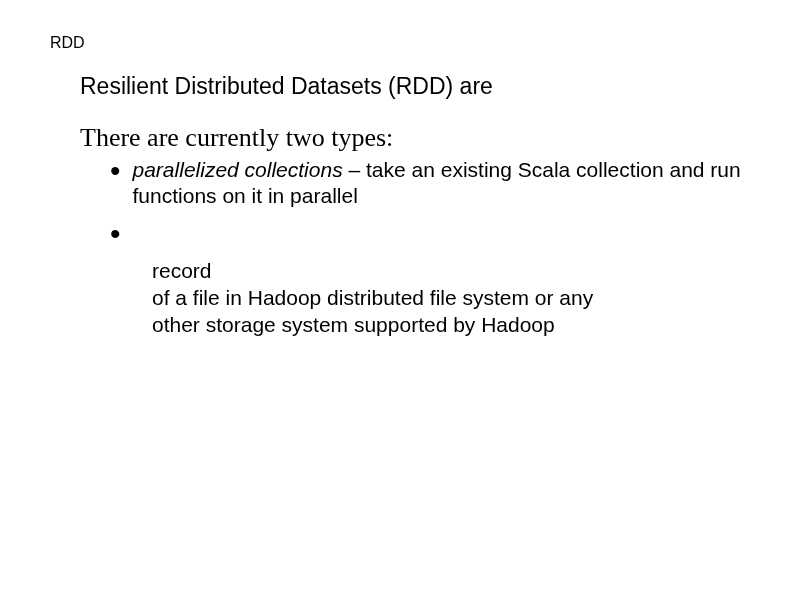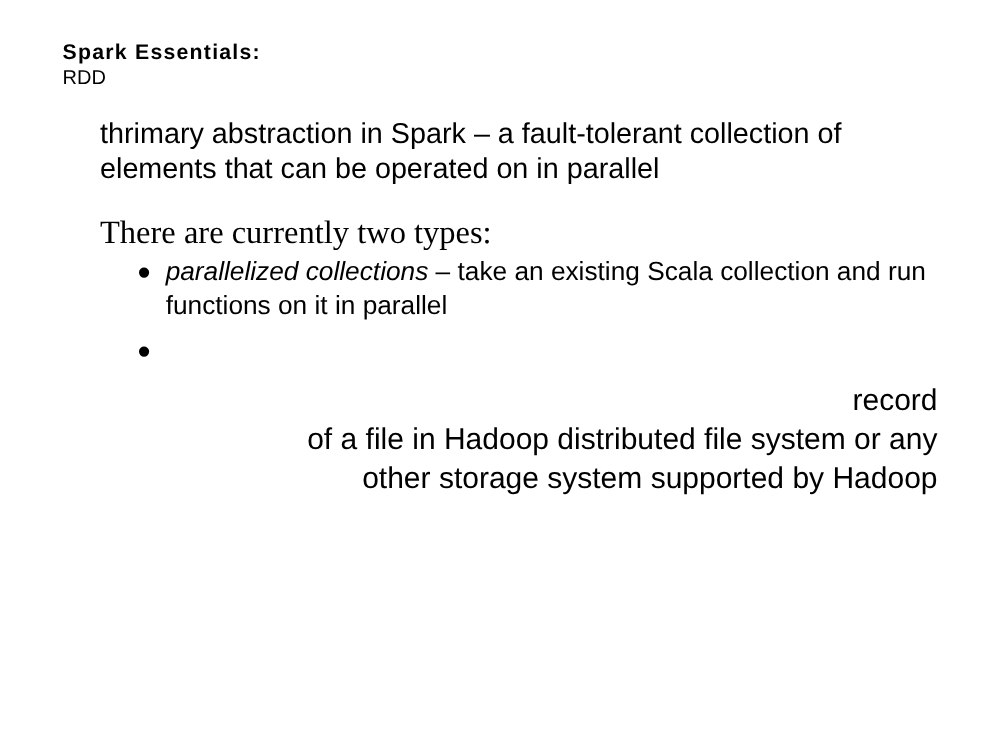--- a/index.html
+++ b/index.html
@@ -60,38 +60,36 @@
   }
   .bullet-text {
     font-size: 21px;
     line-height: 1.25;
   }
   .bullet-text .ital {
     font-style: italic;
   }
   .cont {
     padding-left: 42px;
-    font-size: 24px;
+    font-size: 21px;
     line-height: 1.3;
     margin-top: 6px;
-    text-align: right;
   }
 </style>
 </head>
 <body>
 
 <div class="slide">
 
-  <div class="header-title">Spark Essentials:</div>
   <div class="header-sub">RDD</div>
 
   <div class="body">
 
     <p class="para1">
-      <span class="line2">thrimary abstraction in Spark – a fault-tolerant collection of elements that can be operated on in parallel</span>
+      <span class="line1">Resilient Distributed Datasets (RDD) are</span>
     </p>
 
     <p class="para2">There are currently two types:</p>
 
     <div class="bullets">
 
       <div class="bullet-row">
         <div class="dot">•</div>
         <div class="bullet-text">
           <span class="ital">parallelized collections</span><span> – take an existing Scala collection and run functions on it in parallel</span>

